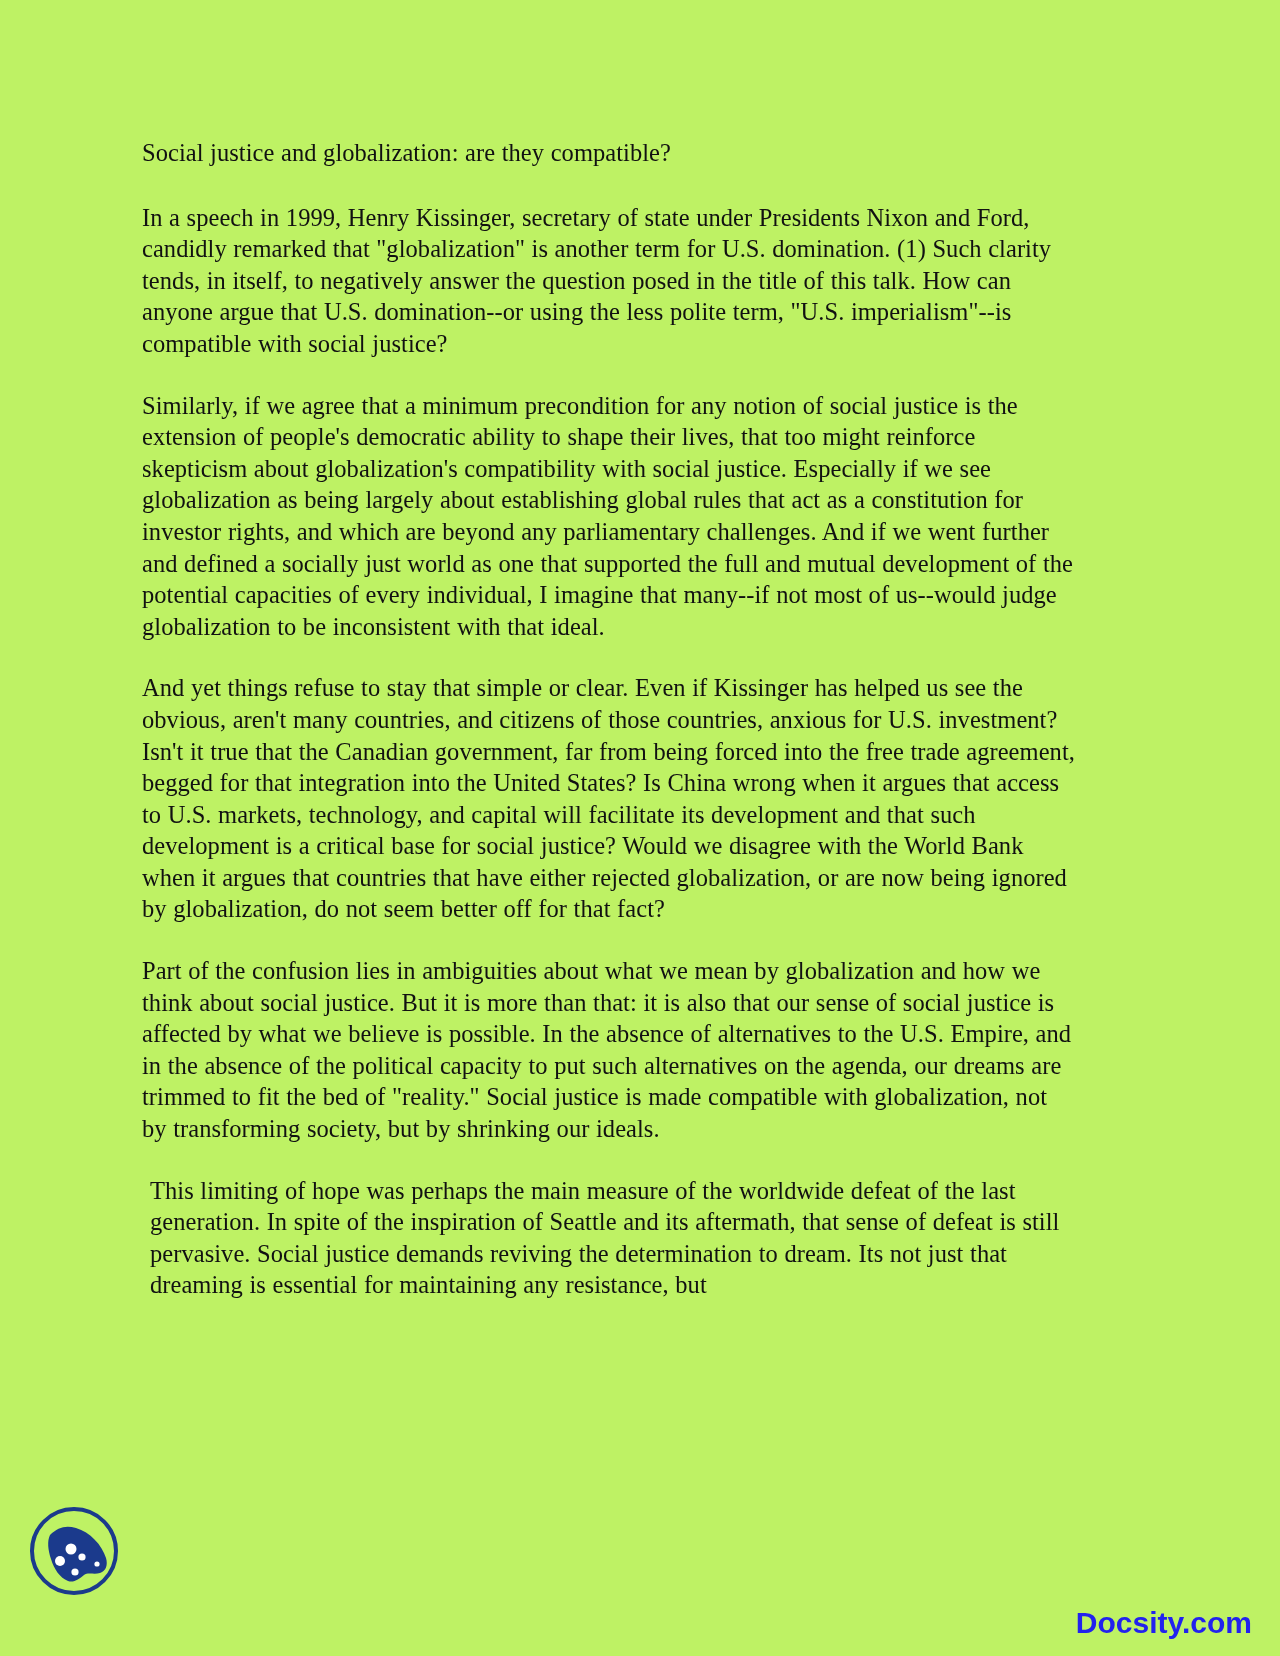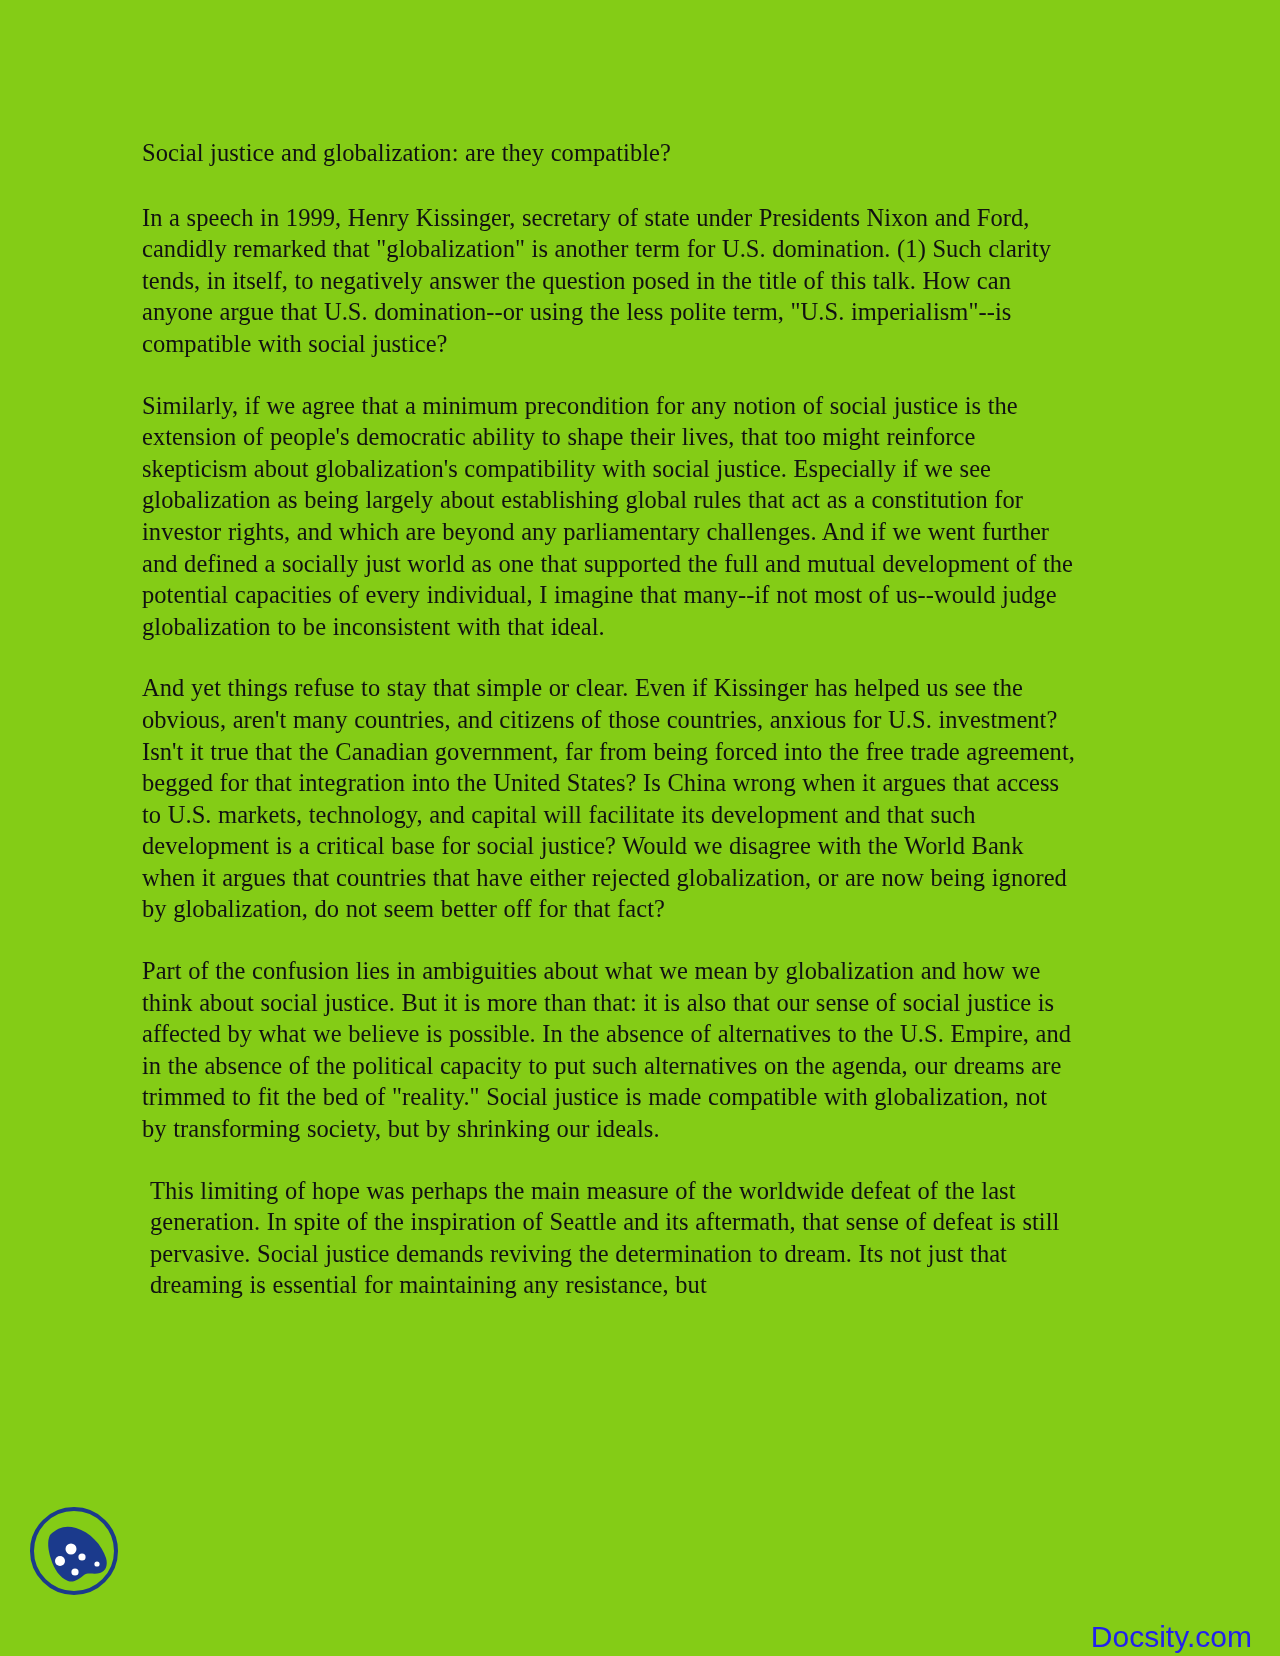--- a/index.html
+++ b/index.html
@@ -15,21 +15,21 @@
     color: #000000;
     overflow: hidden;
   }
 
   .page {
     position: absolute;
     top: 0;
     left: 0;
     width: 1280px;
     height: 1656px;
-    background: #84cc16;
+    background: #bef264;
   }
 
   .doc-body {
     position: absolute;
     left: 142px;
     top: 137px;
     width: 936px;
   }
 
   .para {
@@ -62,24 +62,24 @@
   .logo-mark svg {
     display: block;
     width: 100px;
     height: 100px;
   }
 
   
   .wordmark {
     position: absolute;
     right: 28px;
-    bottom: 2px;
+    bottom: 16px;
     font-family: "Liberation Sans", "DejaVu Sans", sans-serif;
     font-size: 30px;
-    font-weight: 400;
+    font-weight: 700;
     color: #2222ee;
     letter-spacing: 0px;
     white-space: nowrap;
   }
 </style>
 </head>
 <body>
 
 <div class="page">
 

